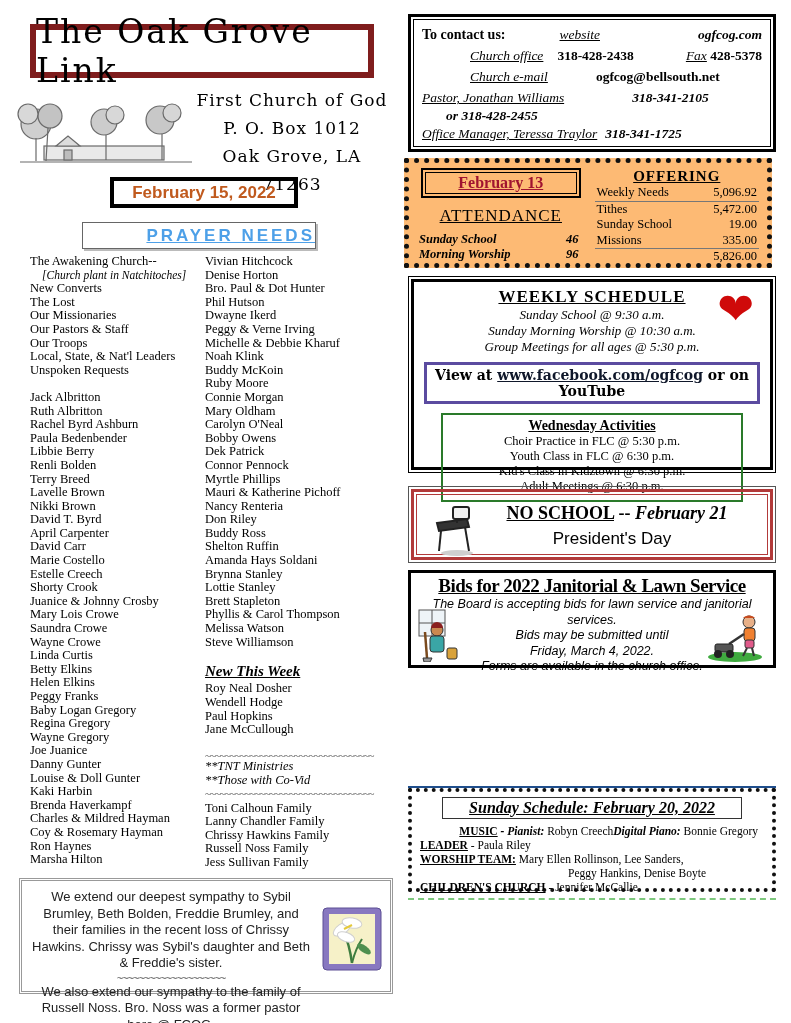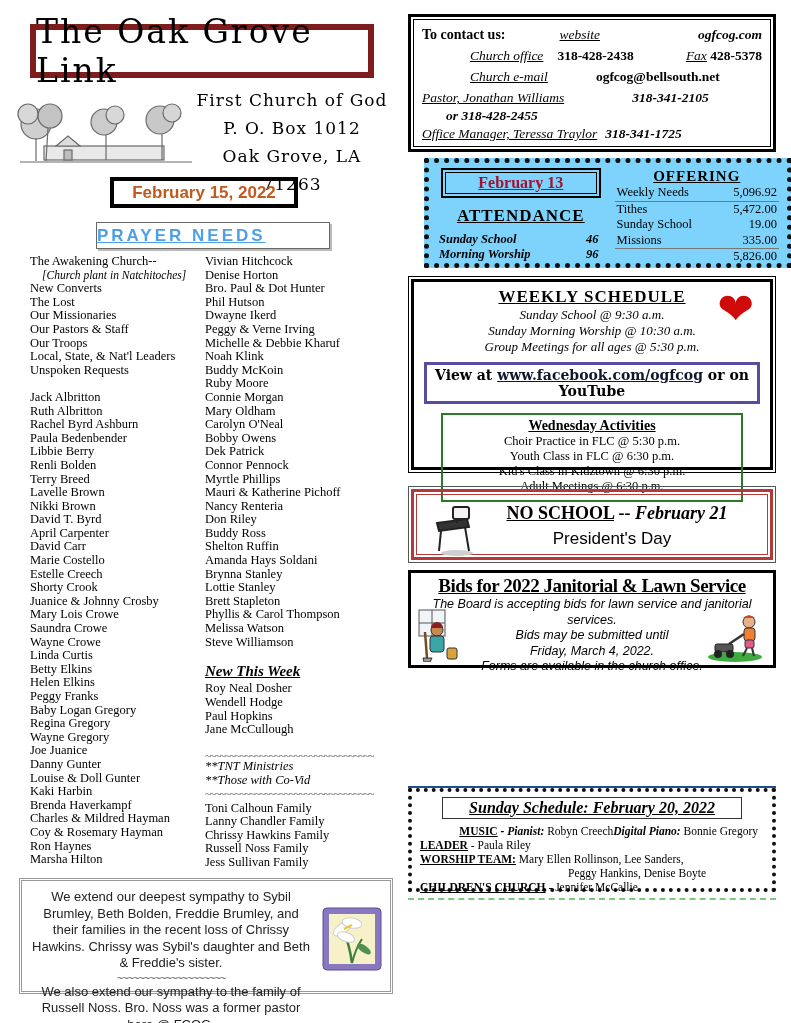--- a/index.html
+++ b/index.html
@@ -21,23 +21,23 @@
     position:absolute; left:196px; top:86px; width:192px; text-align:center;
     font-family:"DejaVu Serif", serif; font-size:17px; line-height:28px; letter-spacing:1px;
   }
   #issue-date-box {
     position:absolute; left:110px; top:177px; width:188px; height:31px;
     border:4px solid #000; display:flex; align-items:center; justify-content:center;
     font-family:"Liberation Sans", sans-serif; font-weight:bold; font-size:17px;
     color:#c05a1e;
   }
   #prayer-header {
-    position:absolute; left:96px; top:222px; width:234px; height:27px;
+    position:absolute; left:82px; top:222px; width:234px; height:27px;
     border:1px solid #666; box-shadow:2px 2px 0 #bbb;
-    display:flex; align-items:center; justify-content:flex-start;
+    display:flex; align-items:center; justify-content:flex-end;
     font-family:"Liberation Sans", sans-serif; font-weight:bold; font-size:17px;
     letter-spacing:3px; color:#4da0e8; text-decoration:underline;
   }
   #col1 { position:absolute; left:30px;  top:255px; width:174px; font-size:12.5px; line-height:13.6px; }
   #col2 { position:absolute; left:205px; top:255px; width:200px; font-size:12.5px; line-height:13.6px; }
   .pl-item { white-space:nowrap; }
   .note-indent { font-style:italic; padding-left:12px; font-size:11.5px; }
   .gap { height:13.6px; }
   .ntw-heading { font-weight:bold; font-style:italic; font-size:15px; text-decoration:underline; margin:2px 0 4px 0; }
   .sep { color:#555; letter-spacing:-1px; line-height:10px; font-size:11px; }
@@ -56,27 +56,27 @@
   .right-abs { position:absolute; }
 
   #contact-outer { left:408px; top:14px; width:368px; height:138px; border:3px solid #000; padding:2px; }
   #contact-inner { border:1px solid #000; height:100%; padding:4px 8px 2px 8px; font-size:13.5px; }
   .c-row { display:flex; align-items:baseline; line-height:21px; }
   .c-lab { font-style:italic; text-decoration:underline; }
   .c-val { font-weight:bold; }
   .c-vi  { font-weight:bold; font-style:italic; }
 
   #stats-box {
-    left:424px; top:158px; width:368px; height:110px;
-    border:5px dotted #111; background:#7dd3fc; display:flex; padding:5px 8px 2px 8px;
+    left:404px; top:158px; width:368px; height:110px;
+    border:5px dotted #111; background:#fdba74; display:flex; padding:5px 8px 2px 8px;
   }
   #stats-left { width:49%; text-align:center; }
   #feb13-outer { border:2px solid #000; padding:2px; margin:0 4px; }
   #feb13-inner { border:1px solid #000; font-weight:bold; font-size:16px; color:#a01330; text-decoration:underline; padding:1px 0; }
-  #attendance-heading { font-weight:bold; font-size:17px; text-decoration:underline; letter-spacing:1px; margin-top:8px; }
+  #attendance-heading { font-weight:normal; font-size:17px; text-decoration:underline; letter-spacing:1px; margin-top:8px; }
   .att-row { display:flex; justify-content:space-between; font-weight:bold; font-style:italic; font-size:12.5px; line-height:15px; padding:0 6px 0 2px; }
   #stats-right { width:51%; padding-left:10px; font-size:12.5px; }
   #offering-heading { font-weight:bold; font-size:15px; text-decoration:underline; text-align:center; letter-spacing:1px; }
   .off-row { display:flex; justify-content:space-between; line-height:15.5px; padding:0 2px; }
   .off-row.u { border-bottom:1px solid #777; }
 
   #weekly-outer { left:408px; top:276px; width:368px; height:197px; border:1px solid #000; padding:2px; }
   #weekly-inner { border:3px solid #000; height:100%; position:relative; text-align:center; padding-top:5px; }
   #weekly-heading { font-weight:bold; font-size:17px; text-decoration:underline; letter-spacing:1px; }
   .ws-line { font-style:italic; font-size:13px; line-height:16px; }

